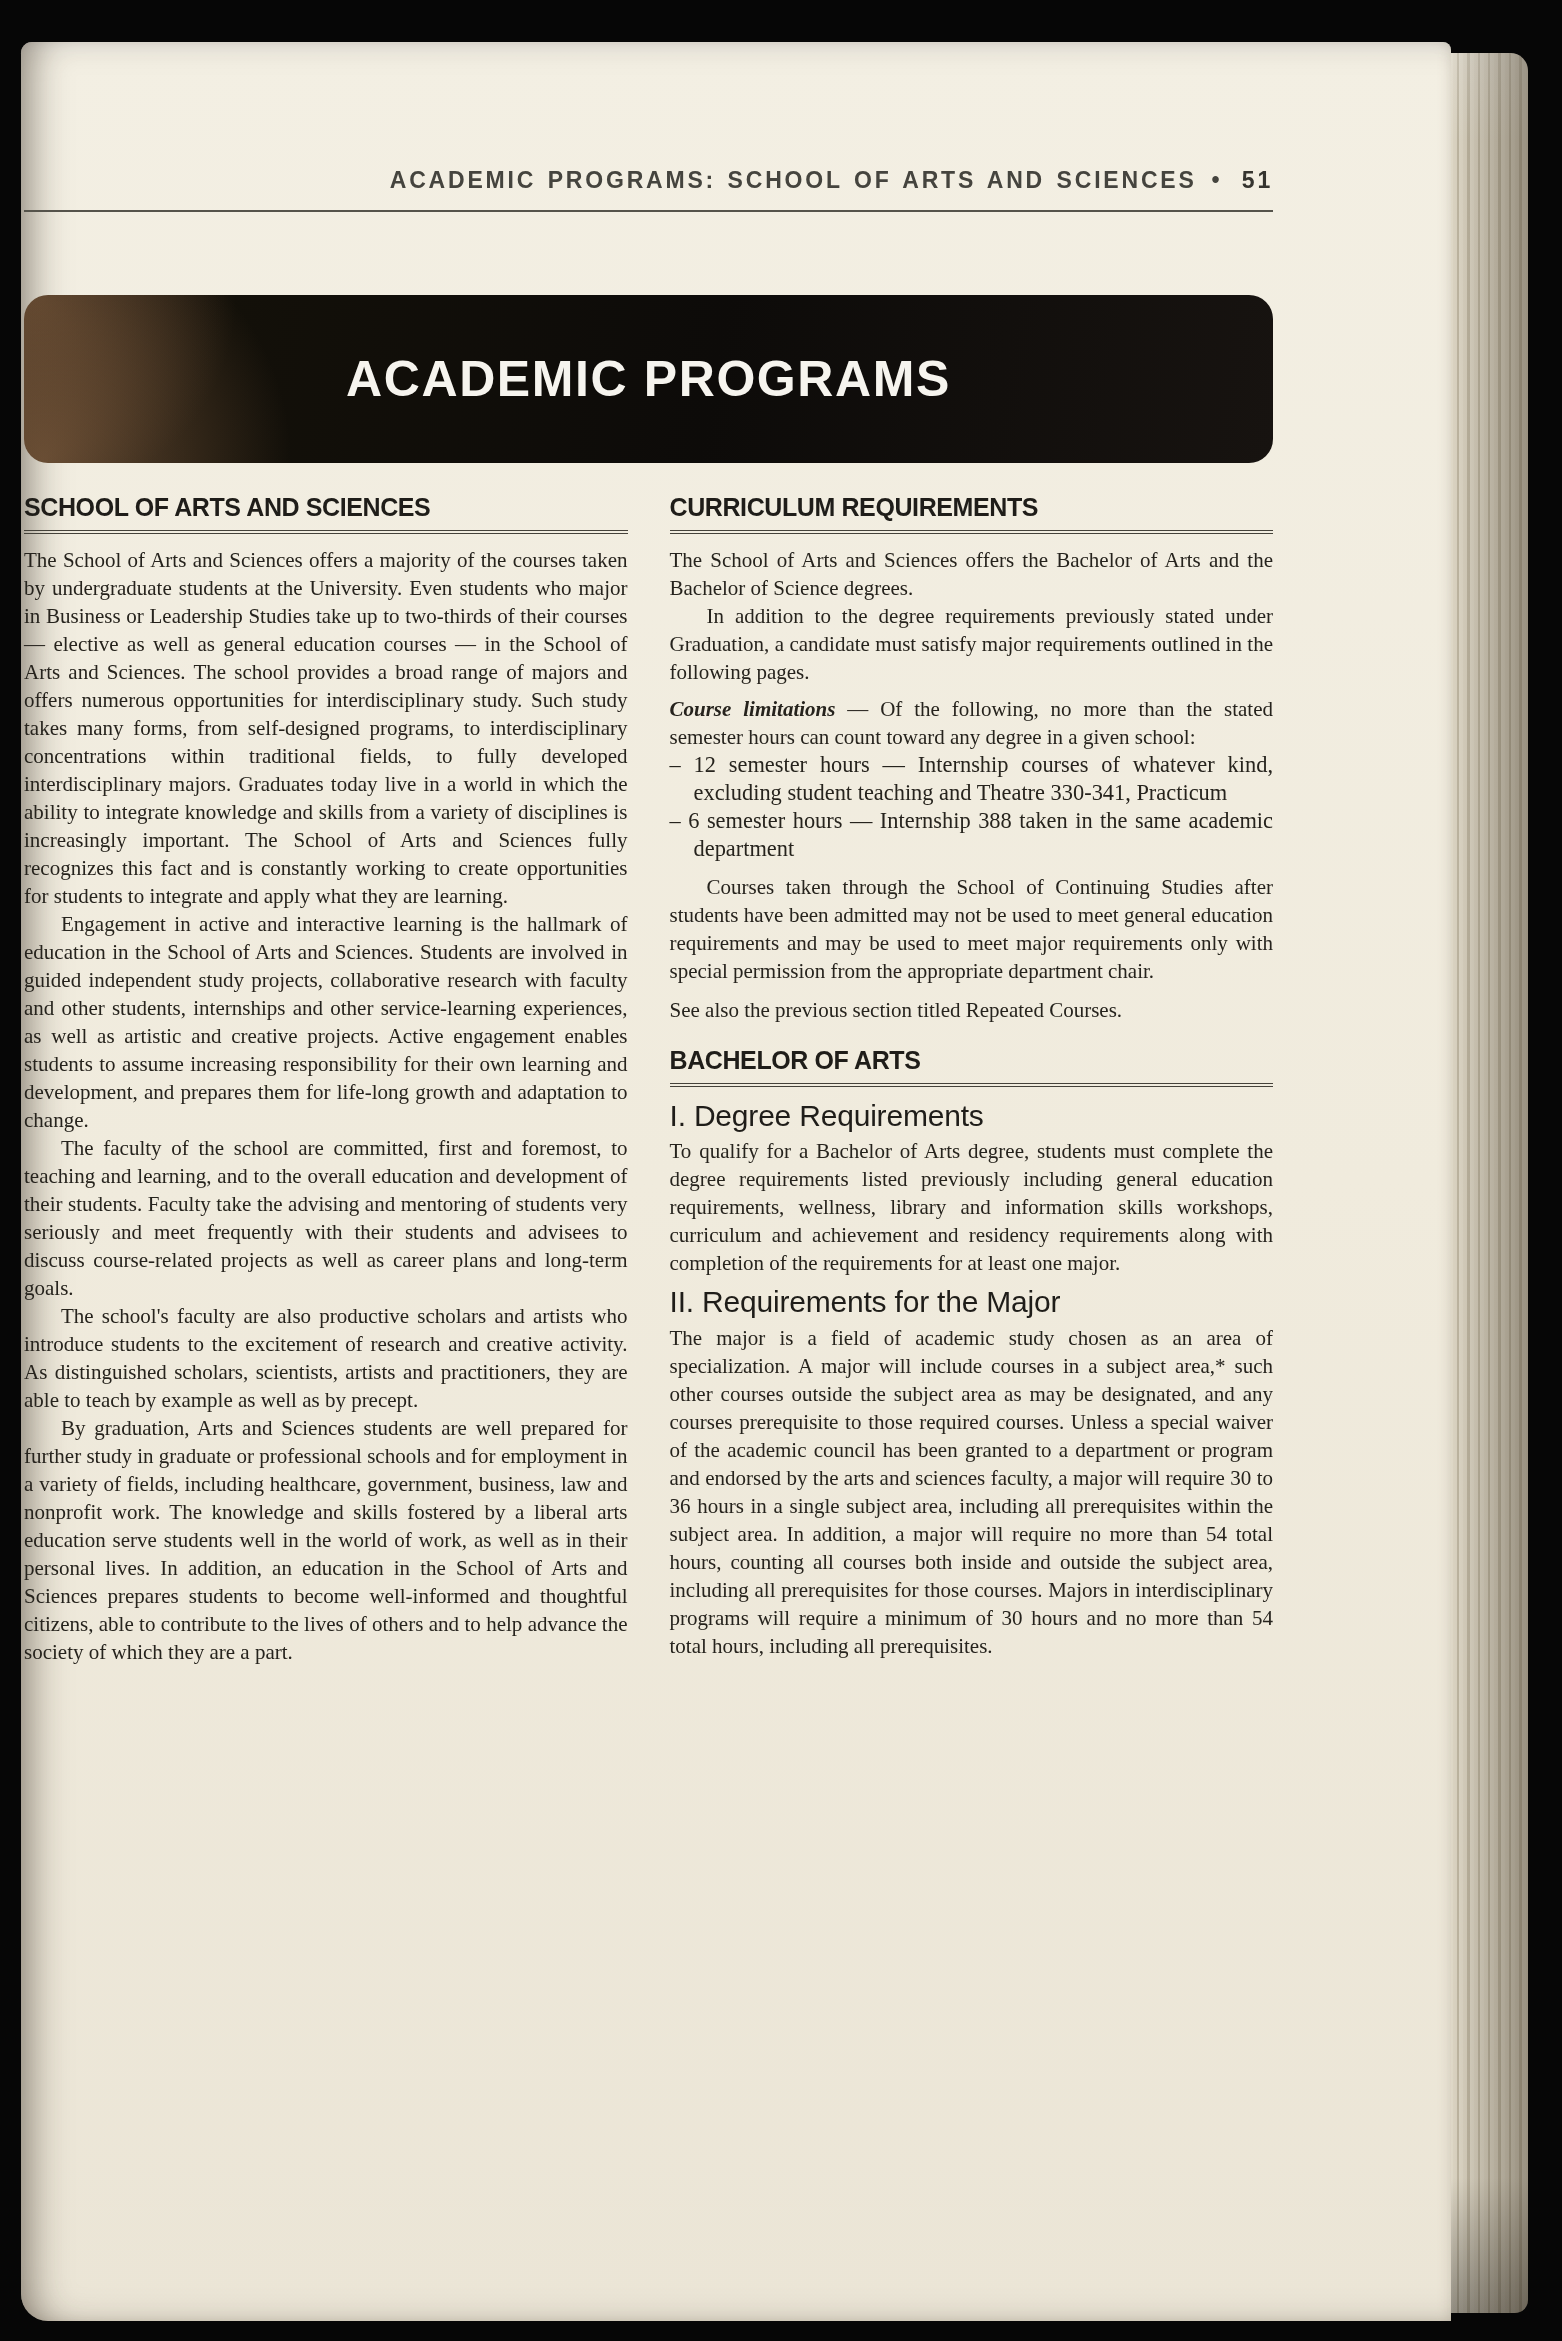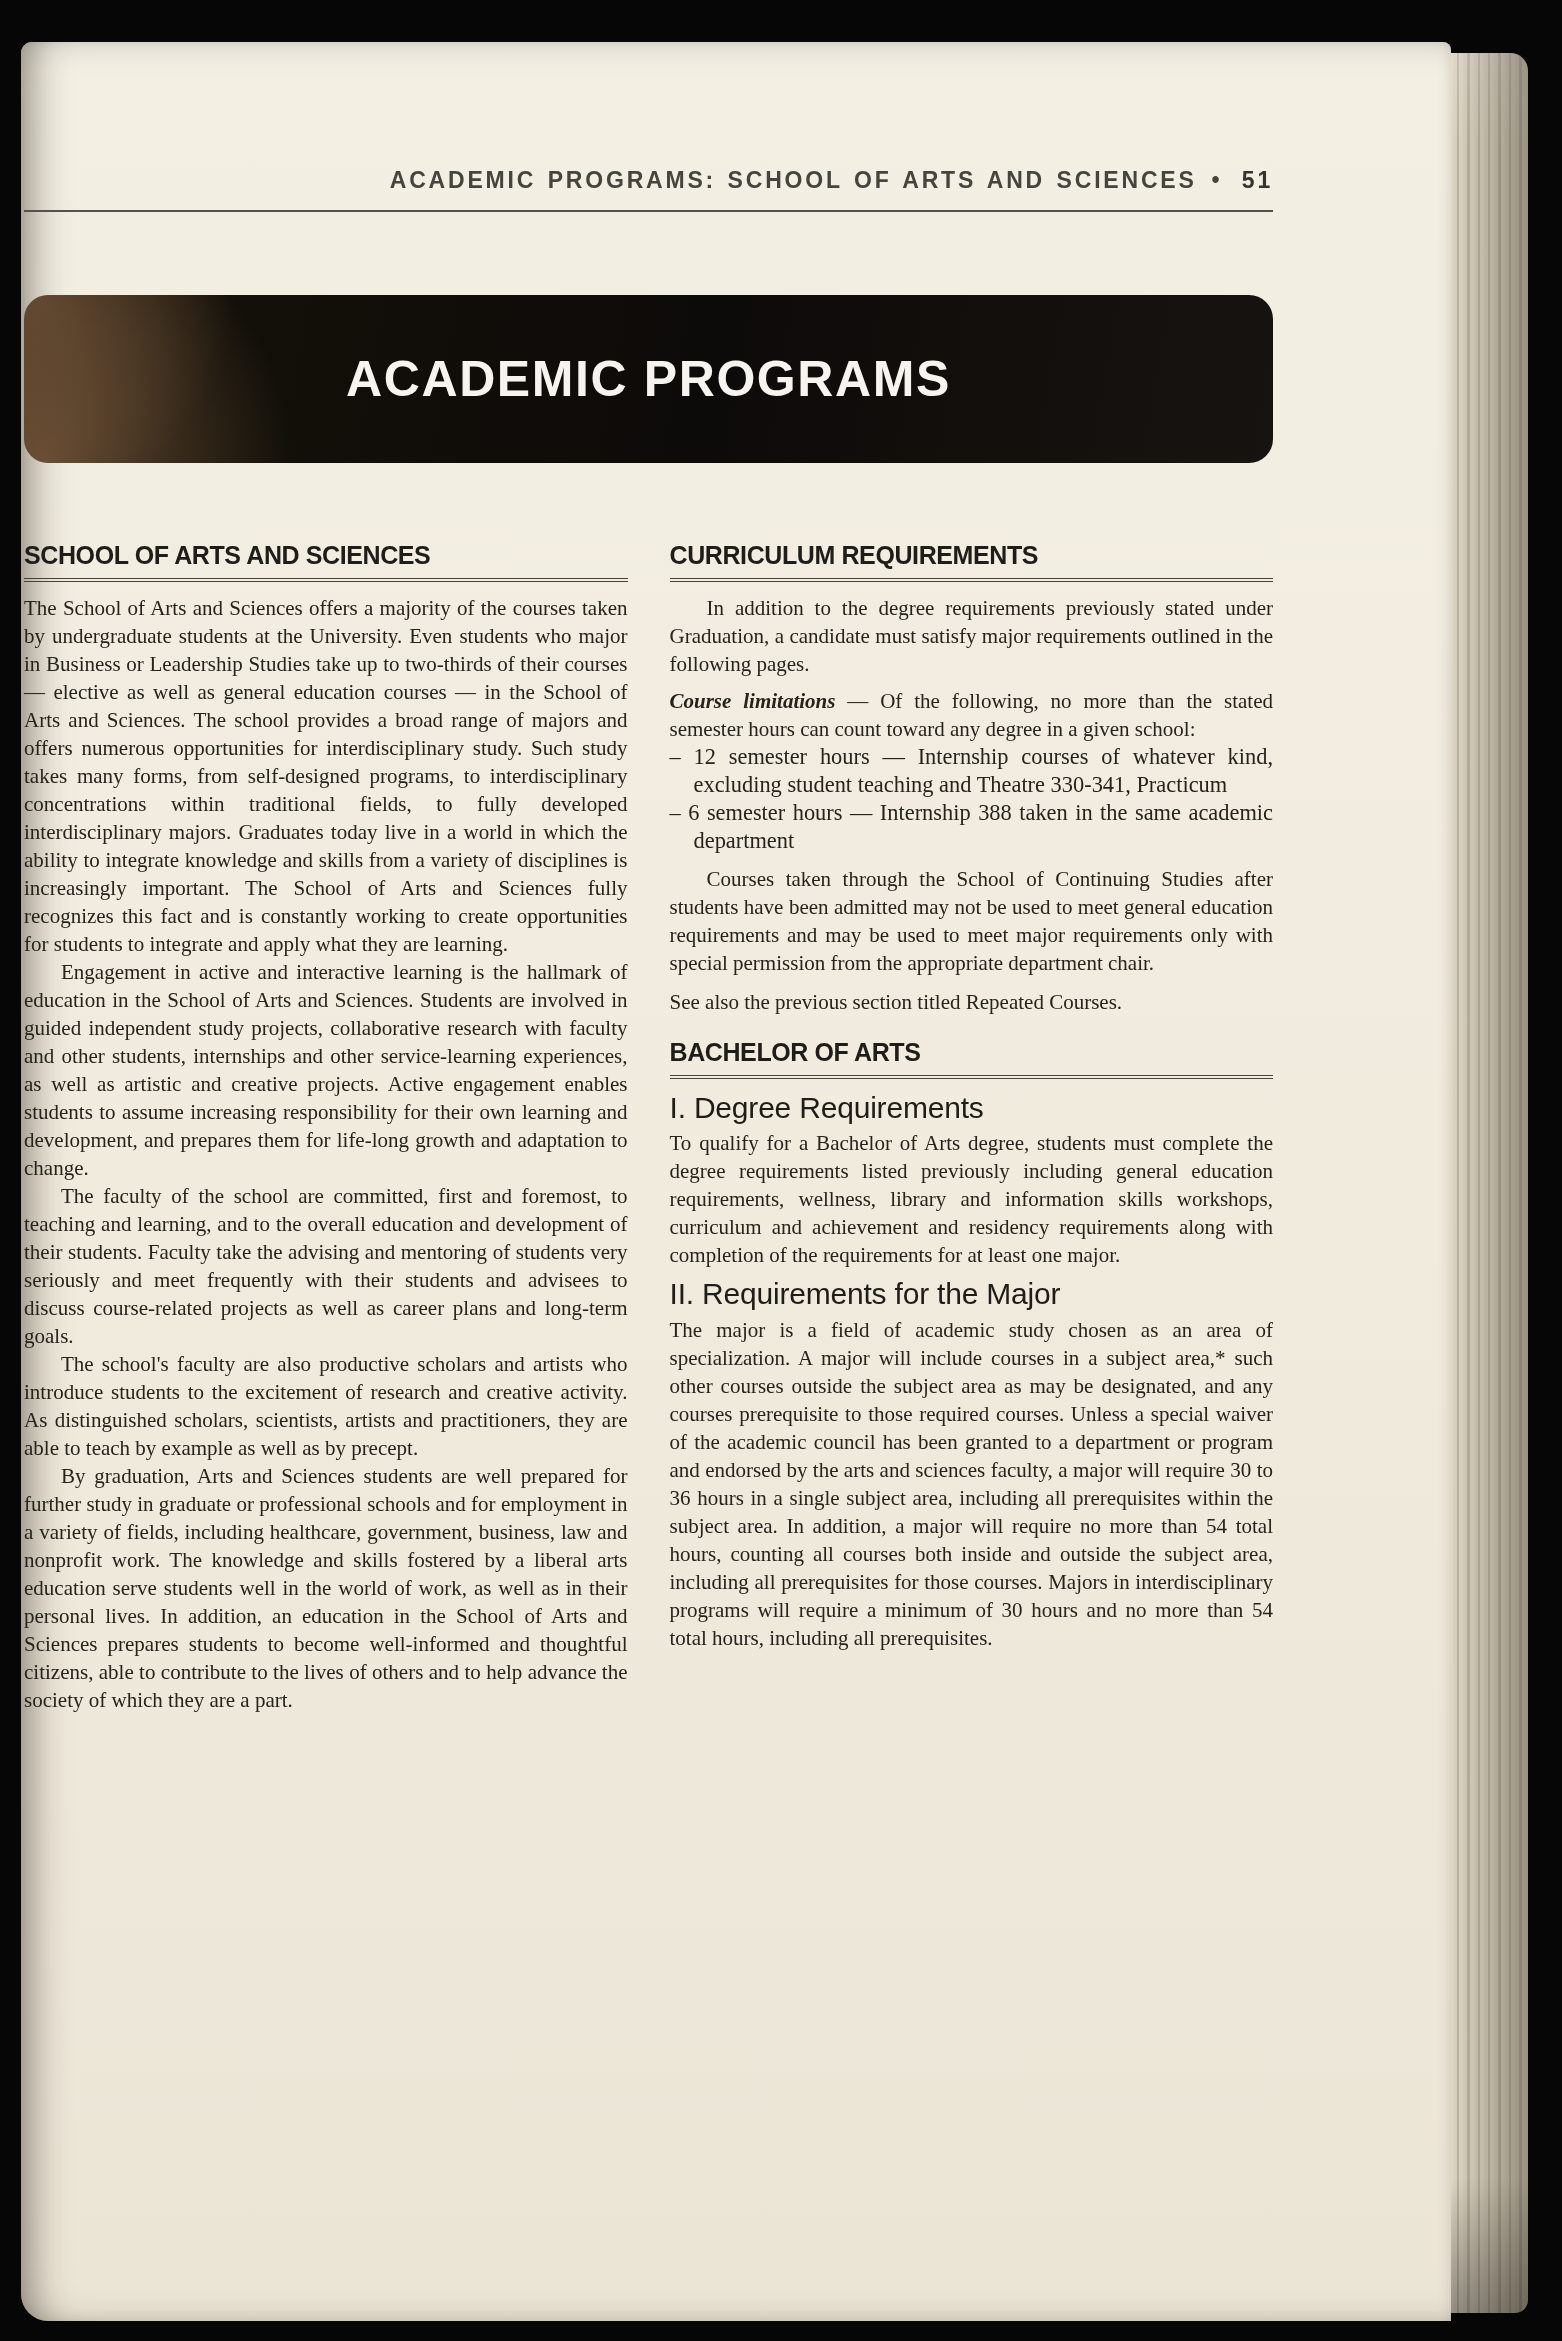--- a/index.html
+++ b/index.html
@@ -61,21 +61,21 @@
       linear-gradient(180deg, #15120e, #0e0c0a);
   }
   .banner-title {
     font-family:"Liberation Sans", sans-serif;
     font-weight:700;
     font-size:50px;
     letter-spacing:1.6px;
     color:#f6f4ee;
   }
 
-  .columns { display:flex; gap:42px; margin-top:78px; }
+  .columns { display:flex; gap:42px; margin-top:30px; }
   .col { width:604px; }
 
   h2.sec-head {
     font-family:"Liberation Sans", sans-serif;
     font-weight:700;
     font-size:25px;
     letter-spacing:-0.4px;
     color:#1f1d19;
     margin:0 0 11.2px 0;
     padding-bottom:8px;
@@ -141,20 +141,21 @@
         <h2 class="sec-head">SCHOOL OF ARTS AND SCIENCES</h2>
         <p>The School of Arts and Sciences offers a majority of the courses taken by undergraduate students at the University. Even students who major in Business or Leadership Studies take up to two-thirds of their courses — elective as well as general education courses — in the School of Arts and Sciences. The school provides a broad range of majors and offers numerous opportunities for interdisciplinary study. Such study takes many forms, from self-designed programs, to interdisciplinary concentrations within traditional fields, to fully developed interdisciplinary majors. Graduates today live in a world in which the ability to integrate knowledge and skills from a variety of disciplines is increasingly important. The School of Arts and Sciences fully recognizes this fact and is constantly working to create opportunities for students to integrate and apply what they are learning.</p>
         <p class="ind">Engagement in active and interactive learning is the hallmark of education in the School of Arts and Sciences. Students are involved in guided independent study projects, collaborative research with faculty and other students, internships and other service-learning experiences, as well as artistic and creative projects. Active engagement enables students to assume increasing responsibility for their own learning and development, and prepares them for life-long growth and adaptation to change.</p>
         <p class="ind">The faculty of the school are committed, first and foremost, to teaching and learning, and to the overall education and development of their students. Faculty take the advising and mentoring of students very seriously and meet frequently with their students and advisees to discuss course-related projects as well as career plans and long-term goals.</p>
         <p class="ind">The school's faculty are also productive scholars and artists who introduce students to the excitement of research and creative activity. As distinguished scholars, scientists, artists and practitioners, they are able to teach by example as well as by precept.</p>
         <p class="ind">By graduation, Arts and Sciences students are well prepared for further study in graduate or professional schools and for employment in a variety of fields, including healthcare, government, business, law and nonprofit work. The knowledge and skills fostered by a liberal arts education serve students well in the world of work, as well as in their personal lives. In addition, an education in the School of Arts and Sciences prepares students to become well-informed and thoughtful citizens, able to contribute to the lives of others and to help advance the society of which they are a part.</p>
       </section>
 
       <section class="col">
         <h2 class="sec-head">CURRICULUM REQUIREMENTS</h2>
+        <p>The School of Arts and Sciences offers the Bachelor of Arts and the Bachelor of Science degrees.</p>
         <p class="ind">In addition to the degree requirements previously stated under Graduation, a candidate must satisfy major requirements outlined in the following pages.</p>
 
         <p class="gap-top">
           <span class="lead-bi">Course limitations</span><span> — Of the following, no more than the stated semester hours can count toward any degree in a given school:</span>
         </p>
 
         <p class="limit-item">– 12 semester hours — Internship courses of whatever kind, excluding student teaching and Theatre 330-341, Practicum</p>
         <p class="limit-item">– 6 semester hours — Internship 388 taken in the same academic department</p>
 
         <p class="ind gap-top">Courses taken through the School of Continuing Studies after students have been admitted may not be used to meet general education requirements and may be used to meet major requirements only with special permission from the appropriate department chair.</p>

